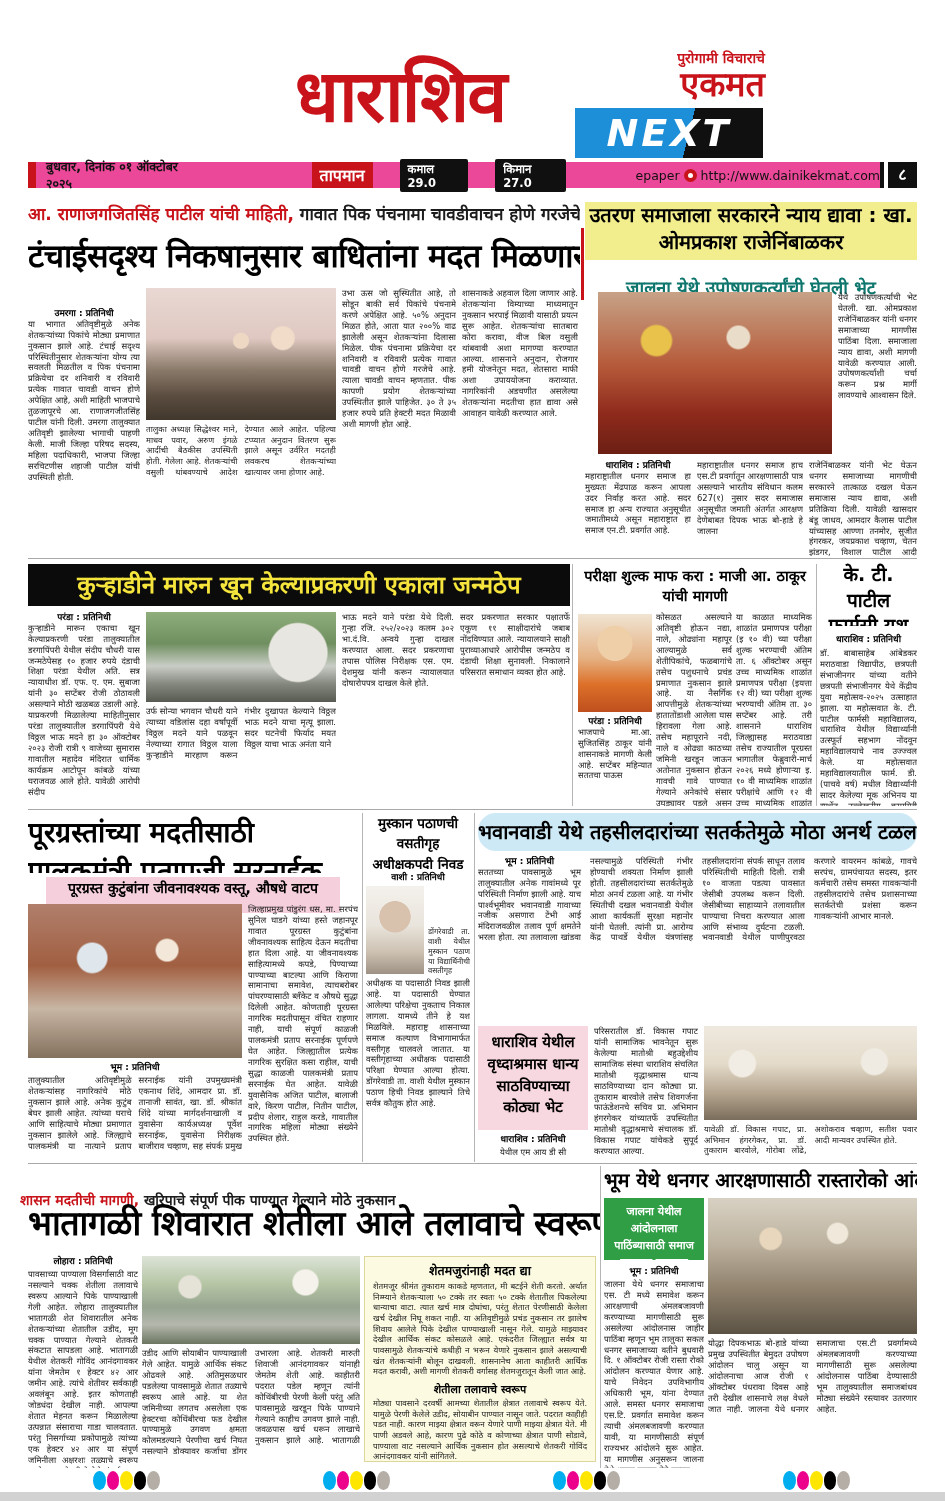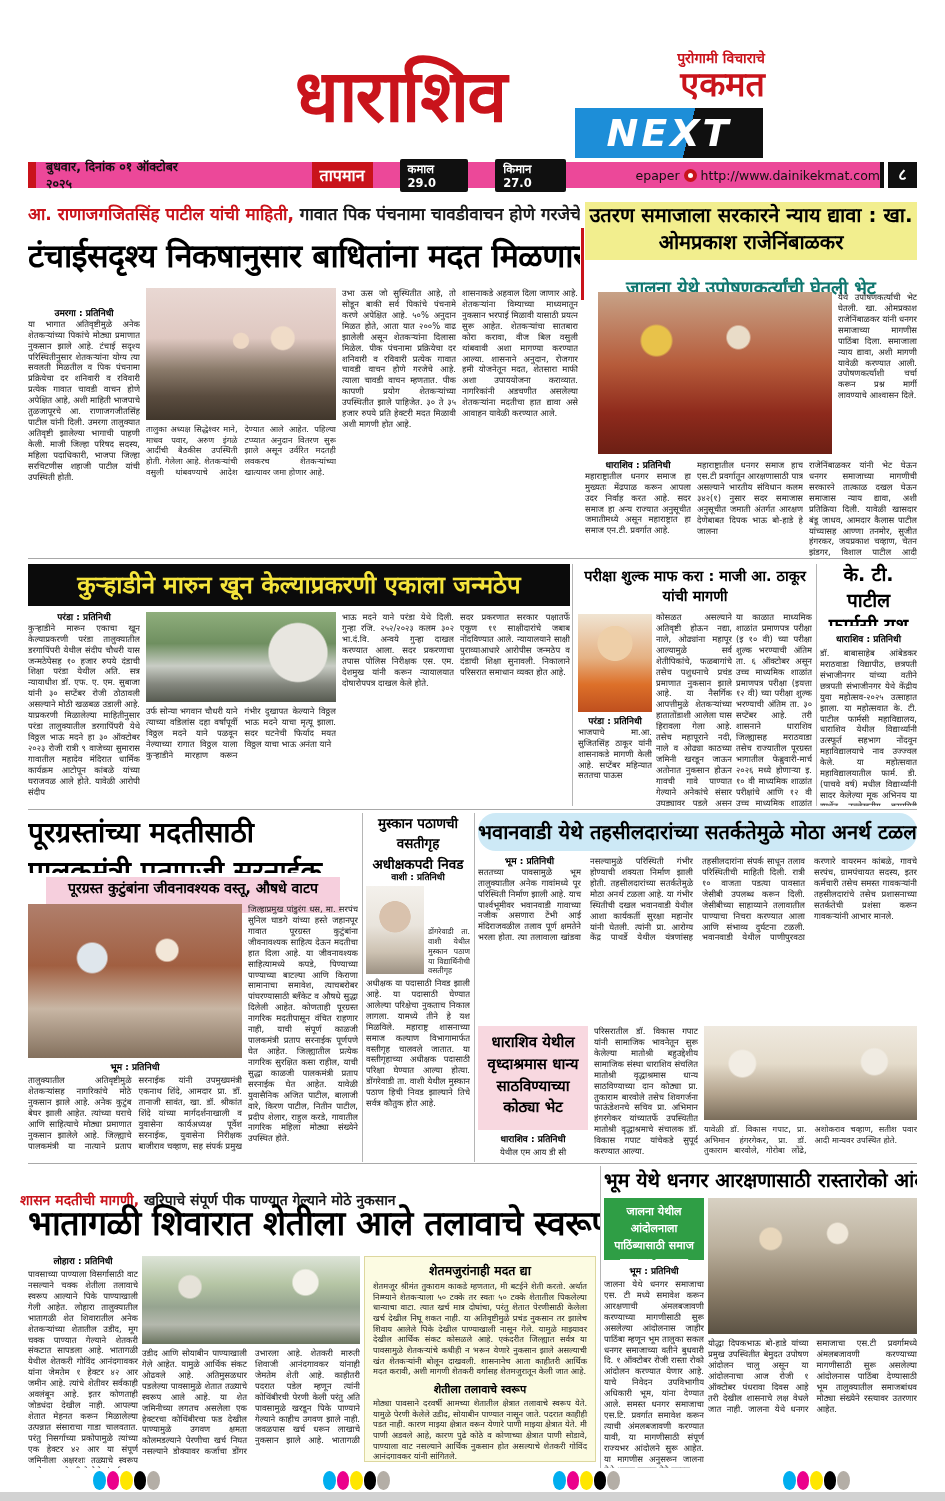--- a/index.html
+++ b/index.html
@@ -224,21 +224,21 @@
   <div class="abs bodytxt" id="a1c4">शासनाकडे अहवाल दिला जाणार आहे. शेतकऱ्यांना विम्याच्या माध्यमातून नुकसान भरपाई मिळावी यासाठी प्रयत्न सुरू आहेत. शेतकऱ्यांचा सातबारा कोरा करावा, वीज बिल वसुली थांबवावी अशा मागण्या करण्यात आल्या. शासनाने अनुदान, रोजगार हमी योजनेतून मदत, शेतसारा माफी अशा उपाययोजना कराव्यात. नागरिकांनी अडचणीत असलेल्या शेतकऱ्यांना मदतीचा हात द्यावा असे आवाहन यावेळी करण्यात आले.</div>
 
   <div class="abs" id="a2h">उतरण समाजाला सरकारने न्याय द्यावा : खा. ओमप्रकाश राजेनिंबाळकर</div>
   <div class="abs" id="a2s">जालना येथे उपोषणकर्त्यांची घेतली भेट</div>
   <div class="abs ph" id="a2ph"></div>
   <div class="abs bodytxt" id="a2side">येथे उपोषणकर्त्यांची भेट घेतली. खा. ओमप्रकाश राजेनिंबाळकर यांनी धनगर समाजाच्या मागणीस पाठिंबा दिला. समाजाला न्याय द्यावा, अशी मागणी यावेळी करण्यात आली. उपोषणकर्त्यांशी चर्चा करून प्रश्न मार्गी लावण्याचे आश्वासन दिले.</div>
   <div class="abs bodytxt" id="a2b1">
     <div class="dl">धाराशिव : प्रतिनिधी</div>
     <span>महाराष्ट्रातील धनगर समाज हा मुख्यतः मेंढपाळ करून आपला उदर निर्वाह करत आहे. सदर समाज हा अन्य राज्यात अनुसूचीत जमातीमध्ये असून महाराष्ट्रात हा समाज एन.टी. प्रवर्गात आहे.</span>
   </div>
-  <div class="abs bodytxt" id="a2b2">महाराष्ट्रातील धनगर समाज हाच एस.टी प्रवर्गातून आरक्षणासाठी पात्र असल्याने भारतीय संविधान कलम ३४२(१) नुसार सदर समाजास अनुसूचीत जमाती अंतर्गत आरक्षण देणेबाबत दिपक भाऊ बो-हाडे हे जालना</div>
+  <div class="abs bodytxt" id="a2b2">महाराष्ट्रातील धनगर समाज हाच एस.टी प्रवर्गातून आरक्षणासाठी पात्र असल्याने भारतीय संविधान कलम 627(१) नुसार सदर समाजास अनुसूचीत जमाती अंतर्गत आरक्षण देणेबाबत दिपक भाऊ बो-हाडे हे जालना</div>
   <div class="abs bodytxt" id="a2b3">राजेनिंबाळकर यांनी भेट घेऊन धनगर समाजाच्या मागणीची सरकारने तात्काळ दखल घेऊन समाजास न्याय द्यावा, अशी प्रतिक्रिया दिली. यावेळी खासदार बंडू जाधव, आमदार कैलास पाटील यांच्यासह आण्णा तनमोर, सुजीत हंगरकर, जयप्रकाश चव्हाण, चेतन झंडगर, विशाल पाटील आदी उपस्थीत होते.</div>
 
   <div class="abs hrule" id="hr1"></div>
 
   <div class="abs" id="a3h">कुऱ्हाडीने मारुन खून केल्याप्रकरणी एकाला जन्मठेप</div>
   <div class="abs bodytxt" id="a3c1">
     <div class="dl">परंडा : प्रतिनिधी</div>
     <span>कुऱ्हाडीने मारून एकाचा खून केल्याप्रकरणी परंडा तालुक्यातील डरगापिंपरी येथील संदीप चौधरी यास जन्मठेपेसह १० हजार रुपये दंडाची शिक्षा परंडा येथील अति. सत्र न्यायाधीश डॉ. एफ. ए. एम. सुबाजा यांनी ३० सप्टेंबर रोजी ठोठावली असल्याने मोठी खळबळ उडाली आहे. याप्रकरणी मिळालेल्या माहितीनुसार परंडा तालुक्यातील डरगापिंपरी येथे विठ्ठल भाऊ मदने हा ३० ऑक्टोबर २०२३ रोजी रात्री ९ वाजेच्या सुमारास गावातील महादेव मंदिरात धार्मिक कार्यक्रम आटोपून कांबळे यांच्या घराजवळ आले होते. यावेळी आरोपी संदीप</span>
   </div>
   <div class="abs ph" id="a3ph"></div>

